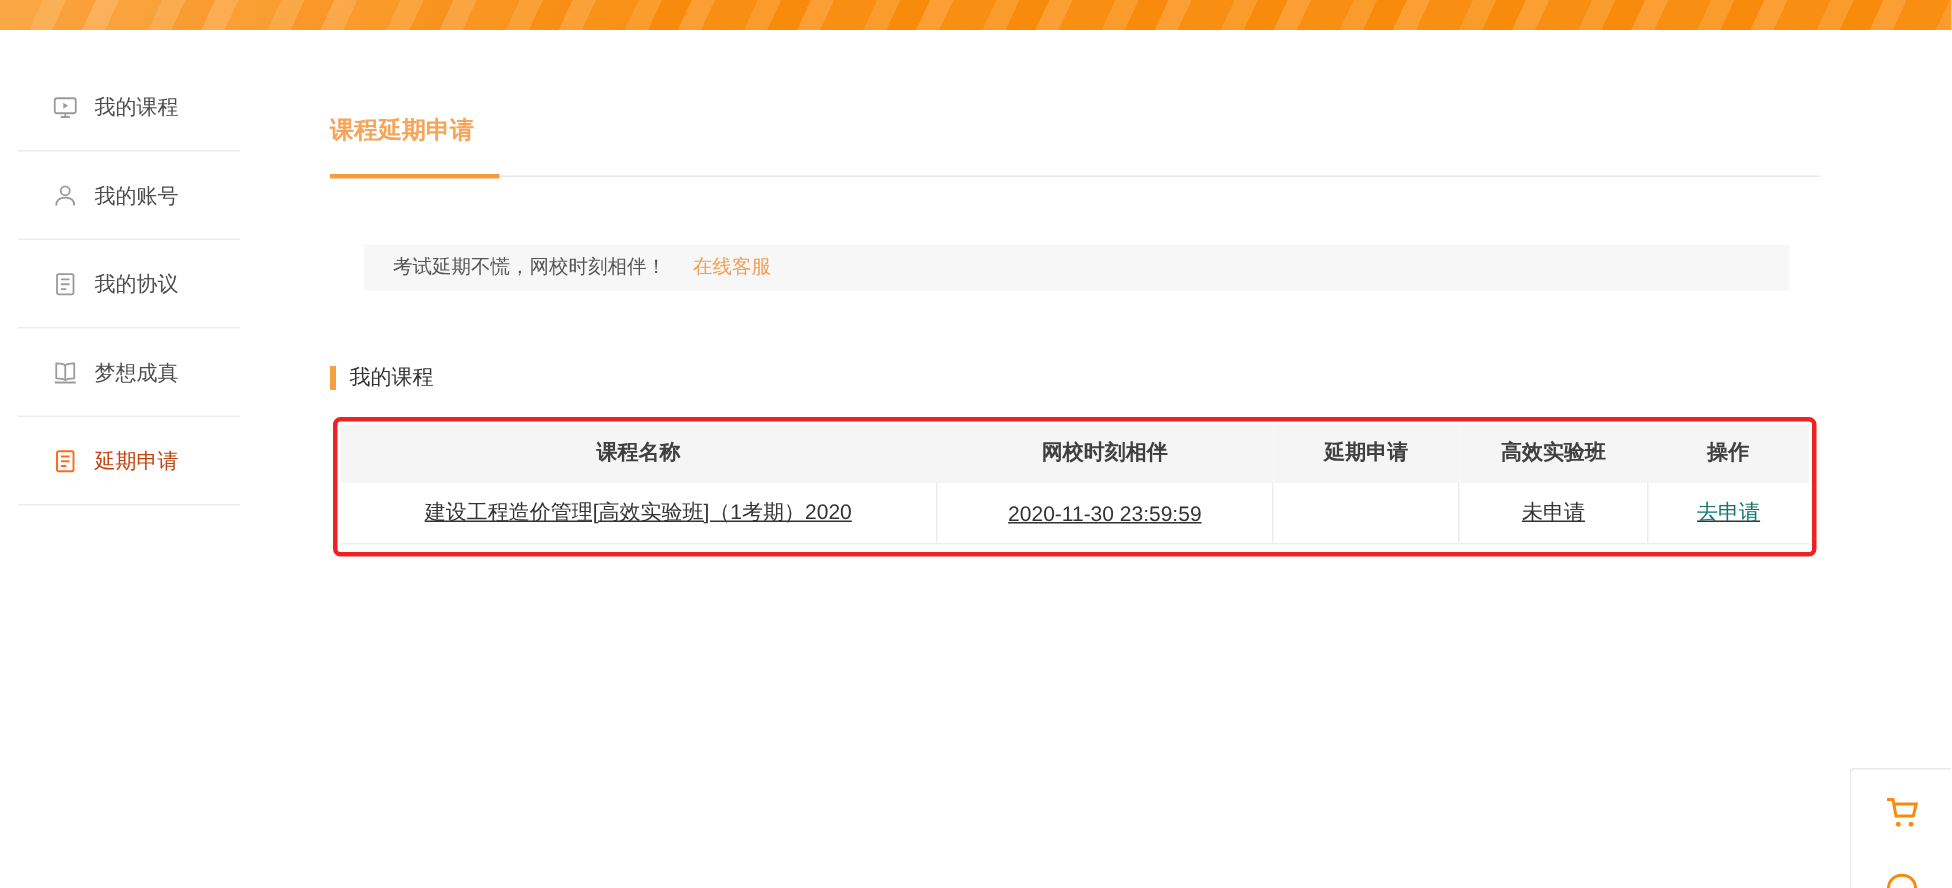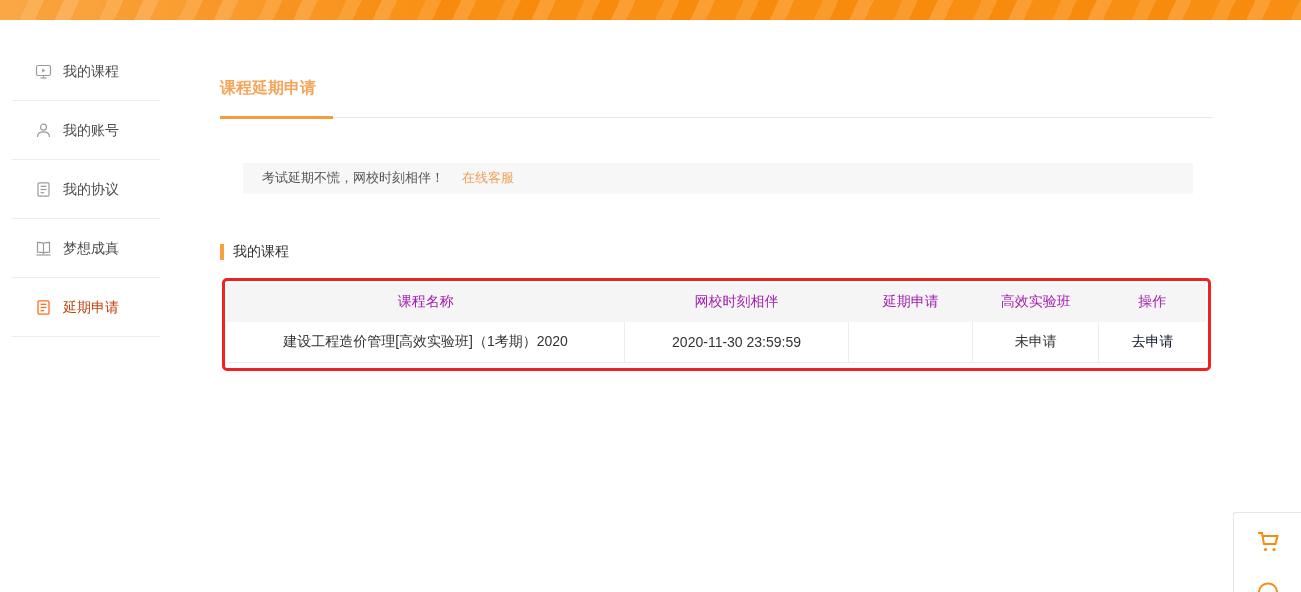--- a/index.html
+++ b/index.html
@@ -58,30 +58,30 @@
   .section-head .bar { width:4px; height:16px; background:#f7a041; margin-right:9px; }
   .section-head .txt { font-size:14px; color:#333; }
 
   .table-box {
     margin:17px 0 0 2px; width:989px;
     border:3px solid #ee2222; border-radius:5px;
     padding:2px 2px 5px 2px; background:#fff;
   }
   table { width:100%; border-collapse:collapse; font-size:14px; table-layout:fixed; }
   thead th {
-    background:#f5f5f5; height:39px; font-weight:normal; color:#a21caf;
+    background:#f5f5f5; height:39px; font-weight:bold; color:#404040;
     text-align:center;
   }
   tbody td {
     height:41px; text-align:center; color:#333;
     border-bottom:1px solid #ededed; background:#fff;
-    overflow:hidden; white-space:nowrap;
+    overflow:hidden; white-space:nowrap;text-decoration:underline;
   }
   tbody td + td { border-left:1px solid #ededed; }
-  td .apply-link { color:#0f172a; cursor:pointer; text-decoration:none; }
+  td .apply-link { color:#0f766e; cursor:pointer; text-decoration:none; }
 
   
   .float-widget {
     position:absolute; right:0; top:512px; width:68px; height:120px;
     background:#fff; border:1px solid #e7e7e7; border-right:none;
     border-radius:3px 0 0 3px;
     display:flex; flex-direction:column; align-items:center; padding-top:14px;
   }
   .float-btn { width:30px; height:30px; display:flex; align-items:center; justify-content:center; cursor:pointer; }
   .float-btn + .float-btn { margin-top:21px; }

